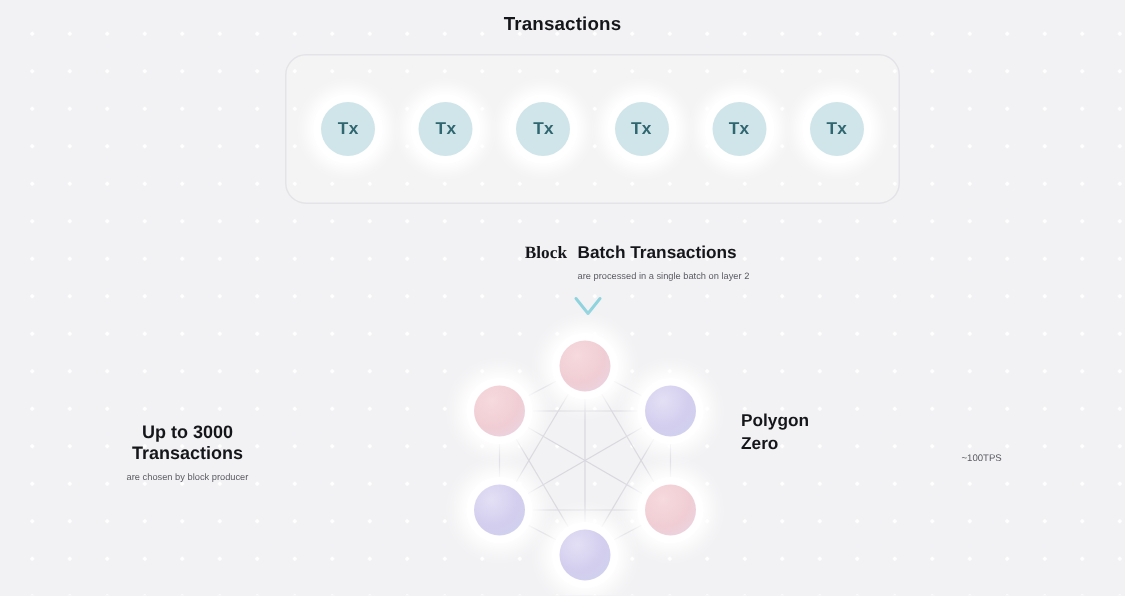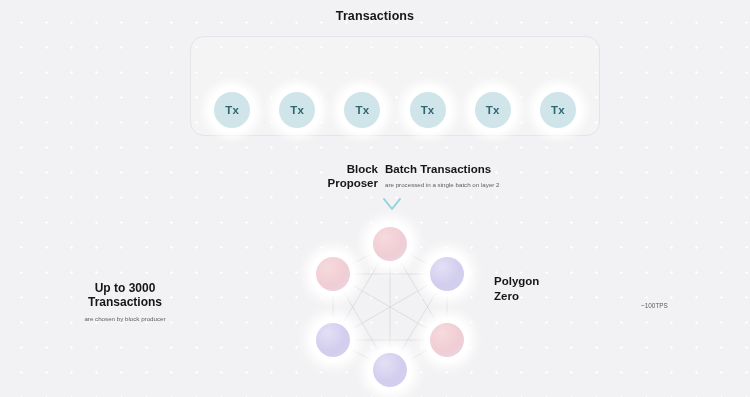--- a/index.html
+++ b/index.html
@@ -53,21 +53,20 @@
   }
   .tx-row {
     position: absolute;
     left: 0;
     top: 0;
     width: 410px;
     height: 100px;
     display: flex;
     align-items: center;
     justify-content: space-evenly;
-    margin-top: 24px;
   }
   .tx-node {
     position: relative;
     width: 46px;
     height: 46px;
     border-radius: 50%;
     background: #ffffff;
     box-shadow: 0 0 9px 5px #ffffff;
     display: flex;
     align-items: center;
@@ -105,20 +104,21 @@
   .block-proposer {
     position: absolute;
     left: 262px;
     top: 162px;
     width: 116px;
     text-align: right;
     font-size: 11.5px;
     font-weight: bold;
     line-height: 14px;
     color: #15161a;
+    font-family: Liberation Serif, serif;
   }
   .batch-block {
     position: absolute;
     left: 385px;
     top: 162px;
     width: 190px;
     text-align: left;
   }
   .batch-title {
     font-size: 11.5px;
@@ -249,21 +249,20 @@
         <stop offset="0%" stop-color="#bfe4ea"></stop>
         <stop offset="100%" stop-color="#8fd3de"></stop>
       </linearGradient>
     </defs>
     <line x1="17" y1="0" x2="17" y2="66" stroke="url(#arrGrad)" stroke-width="1.4"></line>
     <polyline points="9,63 17,73 25,63" fill="none" stroke="#8fd3de" stroke-width="2" stroke-linecap="round" stroke-linejoin="round"></polyline>
   </svg>
 
   <div class="block-proposer">
     <div>Block</div>
-    <div>Proposer</div>
   </div>
 
   <div class="batch-block">
     <div class="batch-title">Batch Transactions</div>
     <div class="batch-sub">are processed in a single batch on layer 2</div>
   </div>
 
   <div class="left-block">
     <div class="left-title">Up to 3000</div>
     <div class="left-title">Transactions</div>

